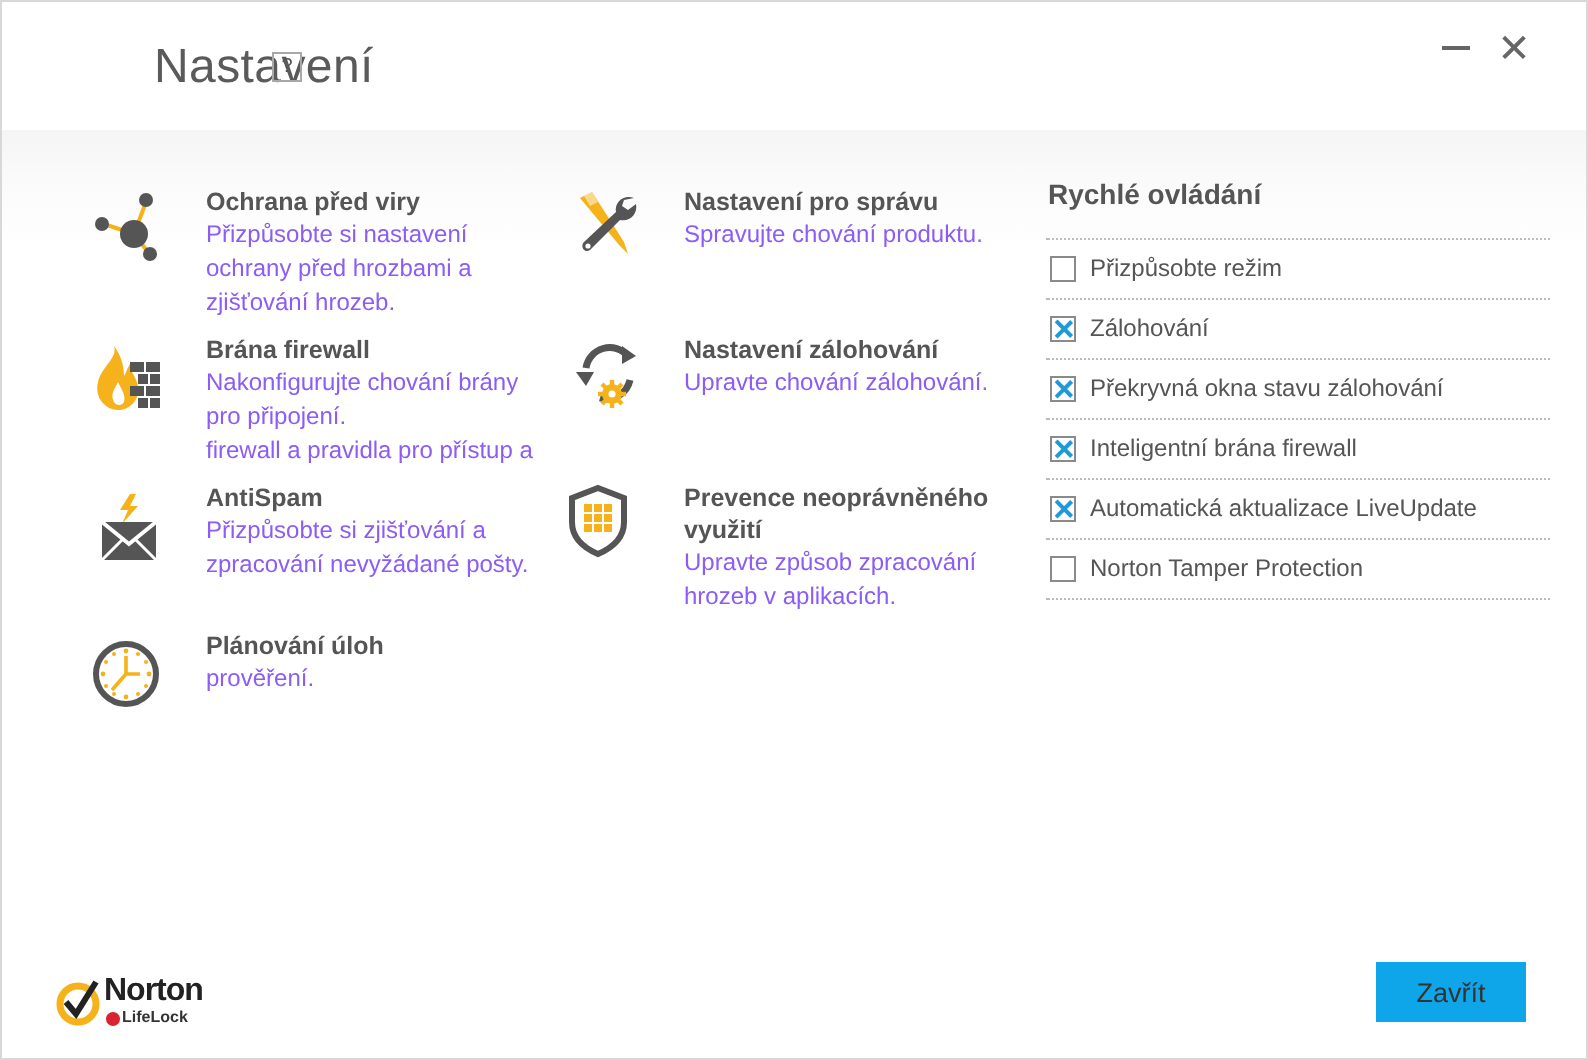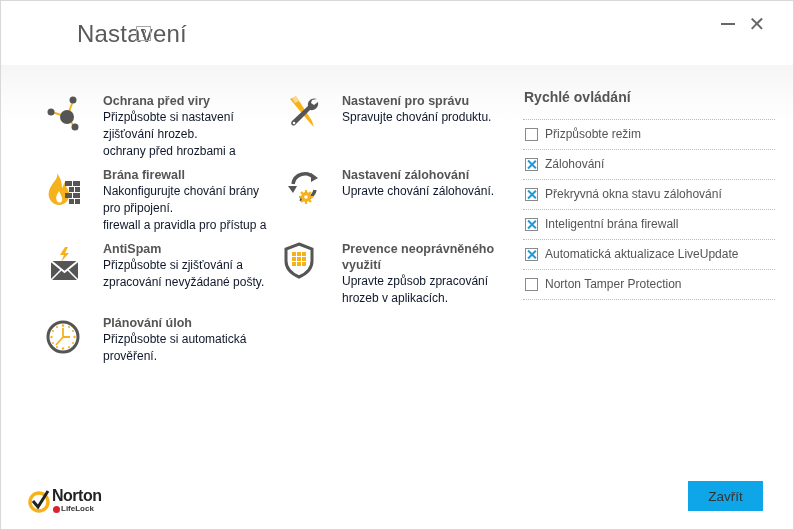--- a/index.html
+++ b/index.html
@@ -12,21 +12,21 @@
     .win-min { position: absolute; left: 718px; top: 14px; width: 18px; height: 18px; cursor: pointer; }
     .win-min::after { content: ""; position: absolute; left: 2px; top: 8px; width: 14px; height: 2px; background: #666; }
     .win-close { position: absolute; left: 747px; top: 14px; width: 18px; height: 18px; font-size: 20px; line-height: 18px; color: #666; text-align: center; cursor: pointer; font-family: "DejaVu Sans", sans-serif; }
     .body-area { position: absolute; left: 0; top: 64px; width: 792px; height: 464px;
       background: linear-gradient(to bottom, #f5f5f5 0px, #fbfbfb 30px, #ffffff 60px, #ffffff 100%); }
 
     .setting { position: absolute; display: block; cursor: pointer; }
     .setting .icon { position: absolute; left: 0; top: 0; width: 40px; height: 40px; }
     .setting .text { position: absolute; left: 58px; top: 0; }
     .s-title { font-family: "Liberation Sans", sans-serif; font-weight: bold; font-size: 12.5px; color: #555; line-height: 16px; }
-    .s-desc { font-family: "Liberation Sans", sans-serif; font-size: 12px; color: #0f172a; line-height: 17px; }
+    .s-desc { font-family: "Liberation Sans", sans-serif; font-size: 12px; color: #8b5cf6; line-height: 17px; }
 
     .quick { position: absolute; left: 522px; top: 88px; width: 252px; }
     .quick-title { font-family: "Liberation Sans", sans-serif; font-weight: bold; font-size: 14px; color: #555; height: 31px; border-bottom: 1px dotted #bbb; padding-left: 1px; }
     .quick-row { height: 30px; border-bottom: 1px dotted #bbb; position: relative; cursor: pointer; }
     .cb { position: absolute; left: 2px; top: 8px; width: 13px; height: 13px; border: 1px solid #8a8a8a; background: #fff; }
     .cb.checked::before, .cb.checked::after { content: ""; position: absolute; left: 5px; top: 0px; width: 1.6px; height: 11px; background: #1e9bd7; }
     .cb.checked::before { transform: rotate(45deg); }
     .cb.checked::after { transform: rotate(-45deg); }
     .quick-label { position: absolute; left: 22px; top: 7px; font-family: "Liberation Sans", sans-serif; font-size: 12px; color: #555; }
 
@@ -52,22 +52,22 @@
       <line x1="22" y1="24" x2="7" y2="19" stroke="#f5b21b" stroke-width="2"></line>
       <line x1="22" y1="24" x2="29" y2="33" stroke="#f5b21b" stroke-width="2"></line>
       <circle cx="28" cy="7" r="3.5" fill="#555"></circle>
       <circle cx="6" cy="19" r="3.5" fill="#555"></circle>
       <circle cx="30" cy="34" r="3.5" fill="#555"></circle>
       <circle cx="22" cy="24" r="7" fill="#555"></circle>
     </svg>
     <div class="text">
       <div class="s-title">Ochrana před viry</div>
       <div class="s-desc">Přizpůsobte si nastavení</div>
+      <div class="s-desc">ochrany před hrozbami a</div>
       <div class="s-desc">zjišťování hrozeb.</div>
-      <div class="s-desc">ochrany před hrozbami a</div>
     </div>
   </div>
 
   <div class="setting" style="left:44px; top:166px; width:230px; height:66px;">
     <svg class="icon" viewBox="0 0 40 40" style="top:2px;">
       <path d="M12 4 C14 10 6 14 4 22 C2 30 8 36 14 36 C20 36 25 31 24 24 C23 19 20 17 20 13 C18 16 18 18 17 19 C17 13 15 8 12 4 Z" fill="#f5b21b"></path>
       <path d="M14 22 C12 26 10 28 12 32 C13 34 16 34 17 32 C18 29 16 26 14 22 Z" fill="#fff"></path>
       <g fill="#555">
         <rect x="20" y="12" width="7" height="5"></rect>
           <rect x="28" y="12" width="7" height="5"></rect>
@@ -115,21 +115,20 @@
           <circle cx="24" cy="30" r="1"></circle>
         <circle cx="12" cy="30" r="1"></circle>
           <circle cx="8" cy="26" r="1"></circle>
         <circle cx="8" cy="14" r="1"></circle>
           <circle cx="12" cy="10" r="1"></circle>
       </g>
       <path d="M18 20 L18 11 M18 20 L25 20 M18 20 L11 28" stroke="#f5b21b" stroke-width="1.8"></path>
     </svg>
     <div class="text">
       <div class="s-title">Plánování úloh</div>
-      <div class="s-desc">Přizpůsobte si automatická</div>
       <div class="s-desc">prověření.</div>
     </div>
   </div>
 
   <div class="setting" style="left:283px; top:92px; width:220px; height:40px;">
     <svg class="icon" viewBox="0 0 40 40">
       <path d="M6 6 L12 3 L28 28 L30 34 L26 30 Z" fill="#f5b21b"></path>
       <path d="M8 5 L12 3 L15 8 L11 10 Z" fill="#fff" opacity="0.5"></path>
       <path d="M33 6 C28 4 23 8 24 13 L8 28 C6 30 8 34 11 32 L26 17 C31 18 35 14 34 9 L30 12 L27 10 L28 7 Z" fill="#555"></path>
       <circle cx="10" cy="30" r="1.3" fill="#fff"></circle>

